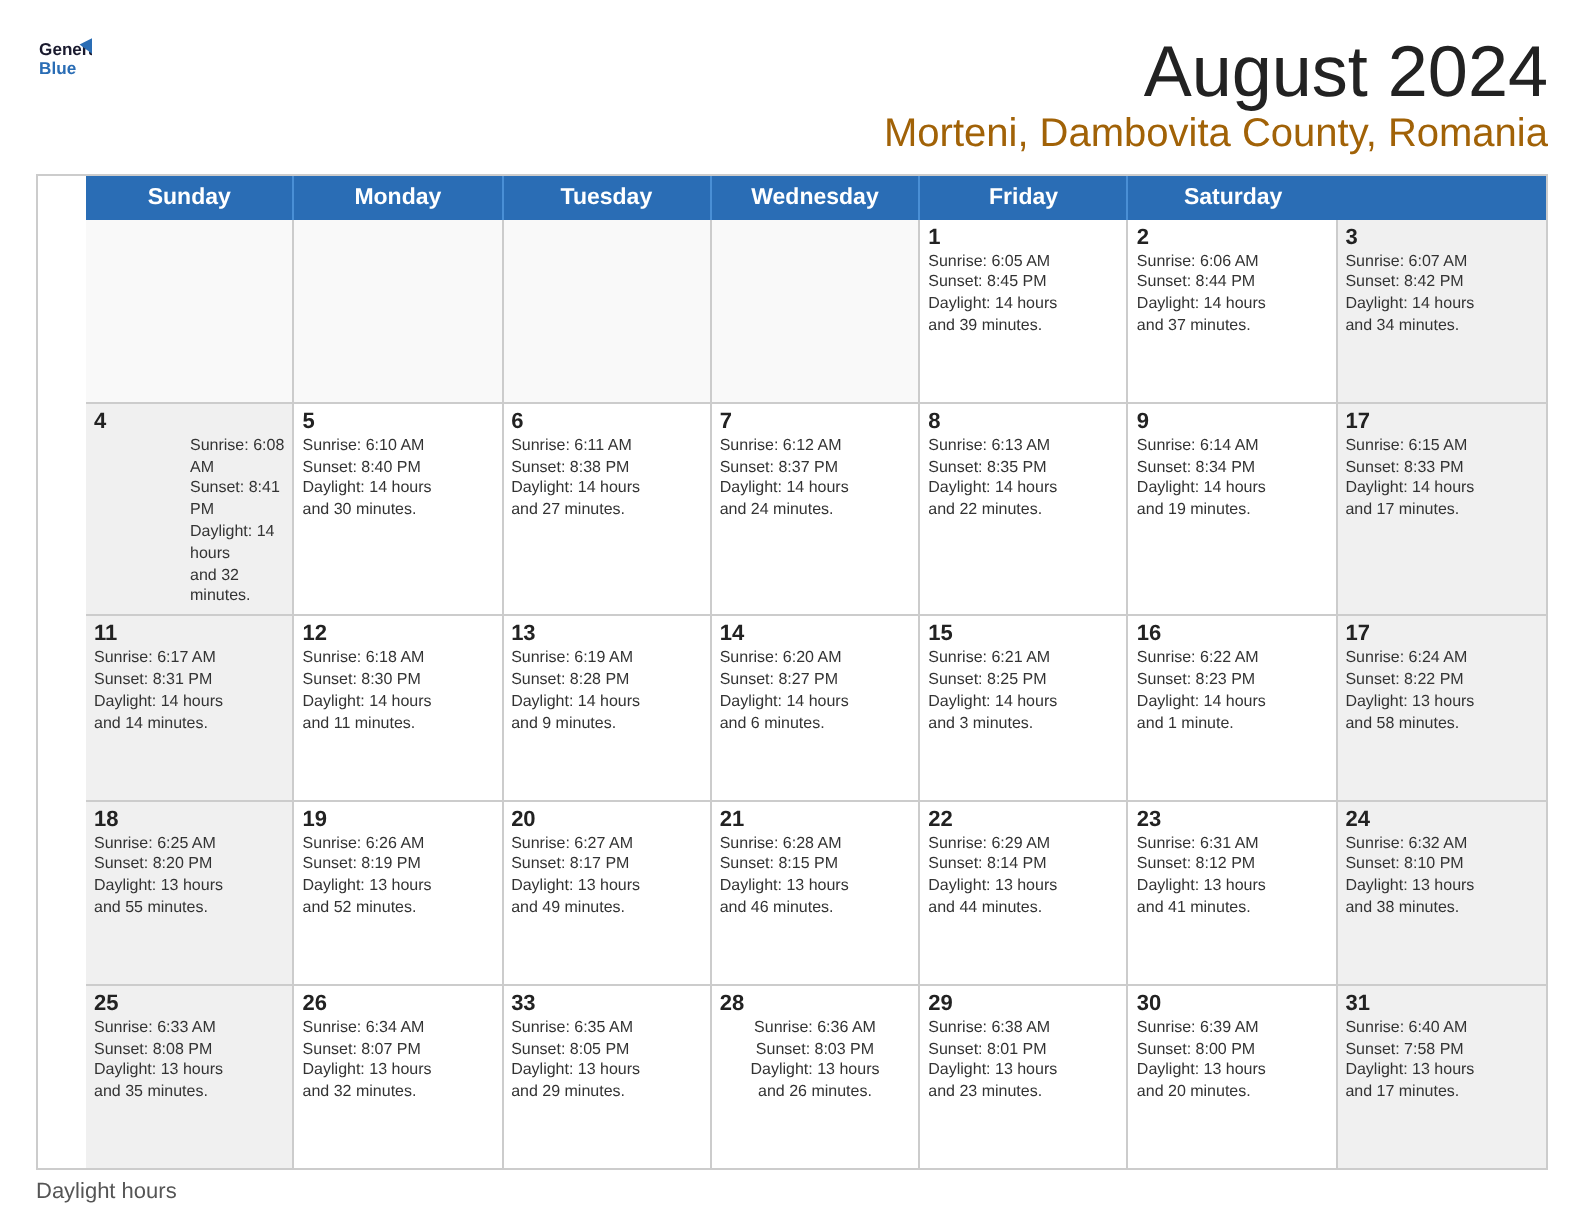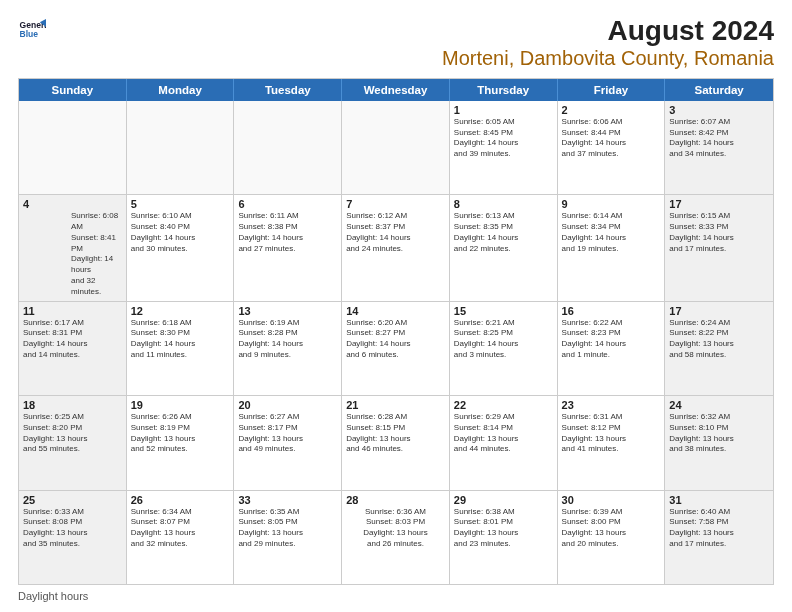--- a/index.html
+++ b/index.html
@@ -29,35 +29,36 @@
       gap: 4px;
     }
     .logo-icon {
       width: 28px;
       height: 28px;
     }
     .title-block {
       text-align: right;
     }
     .month-title {
-      font-size: 28px;
-      font-weight: bold;
+      font-size: 36px;
+      font-weight: normal;
       color: #222;
       line-height: 1.1;
     }
     .subtitle {
       font-size: 20px;
       color: #a16207;
       font-weight: normal;
     }
     .calendar {
       flex: 1;
       display: flex;
       flex-direction: column;
       border: 1px solid #ccc;
+      padding-left: 24px;
     }
     .cal-header {
       display: grid;
       grid-template-columns: repeat(7, 1fr);
       background: #2a6db5;
     }
     .cal-header-cell {
       color: #fff;
       font-size: 11.5px;
       font-weight: bold;
@@ -127,21 +128,20 @@
       <div class="subtitle">Morteni, Dambovita County, Romania</div>
     </div>
   </div>
 
   <div class="calendar">
     <div class="cal-header">
     <div class="cal-header-cell">Sunday</div>
         <div class="cal-header-cell">Monday</div>
         <div class="cal-header-cell">Tuesday</div>
         <div class="cal-header-cell">Wednesday</div>
-        <div class="cal-header-cell">Thursday</div>
         <div class="cal-header-cell">Friday</div>
         <div class="cal-header-cell">Saturday</div>
       </div>
     <div class="cal-body">
     <div class="cal-row">
           <div class="cal-cell empty"></div>
           <div class="cal-cell empty"></div>
           <div class="cal-cell empty"></div>
           <div class="cal-cell empty"></div>
           <div class="cal-cell">

